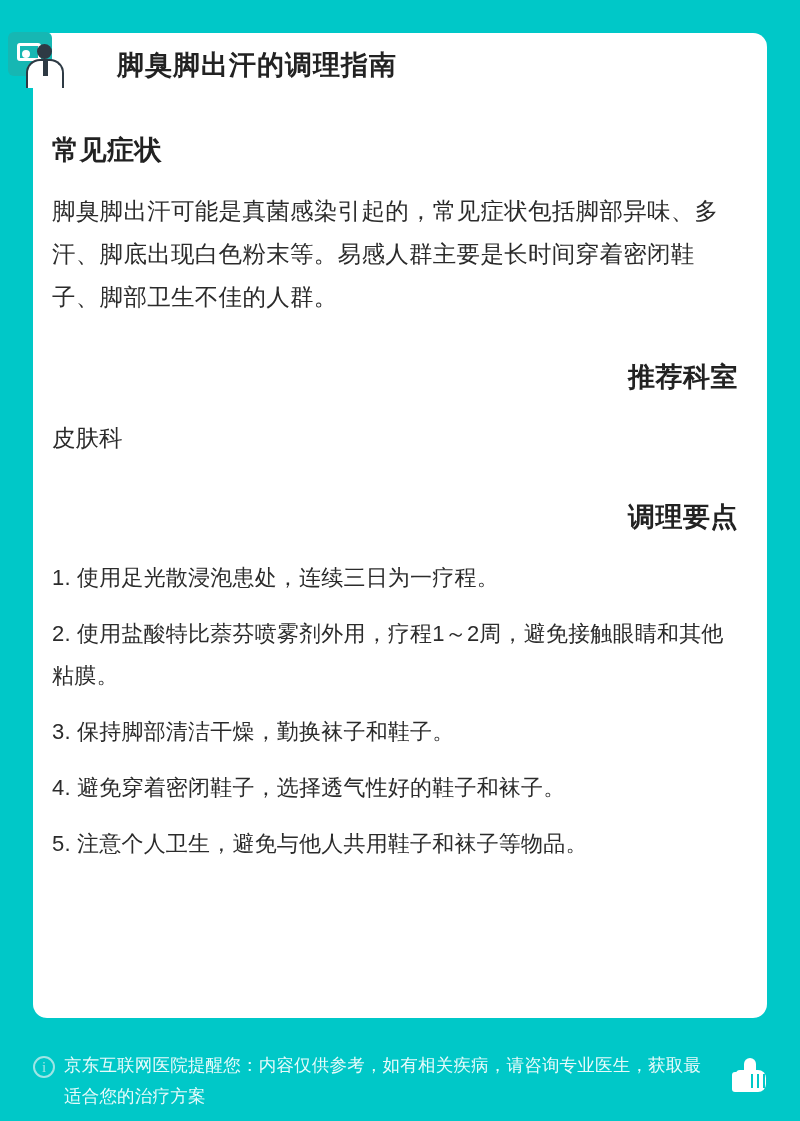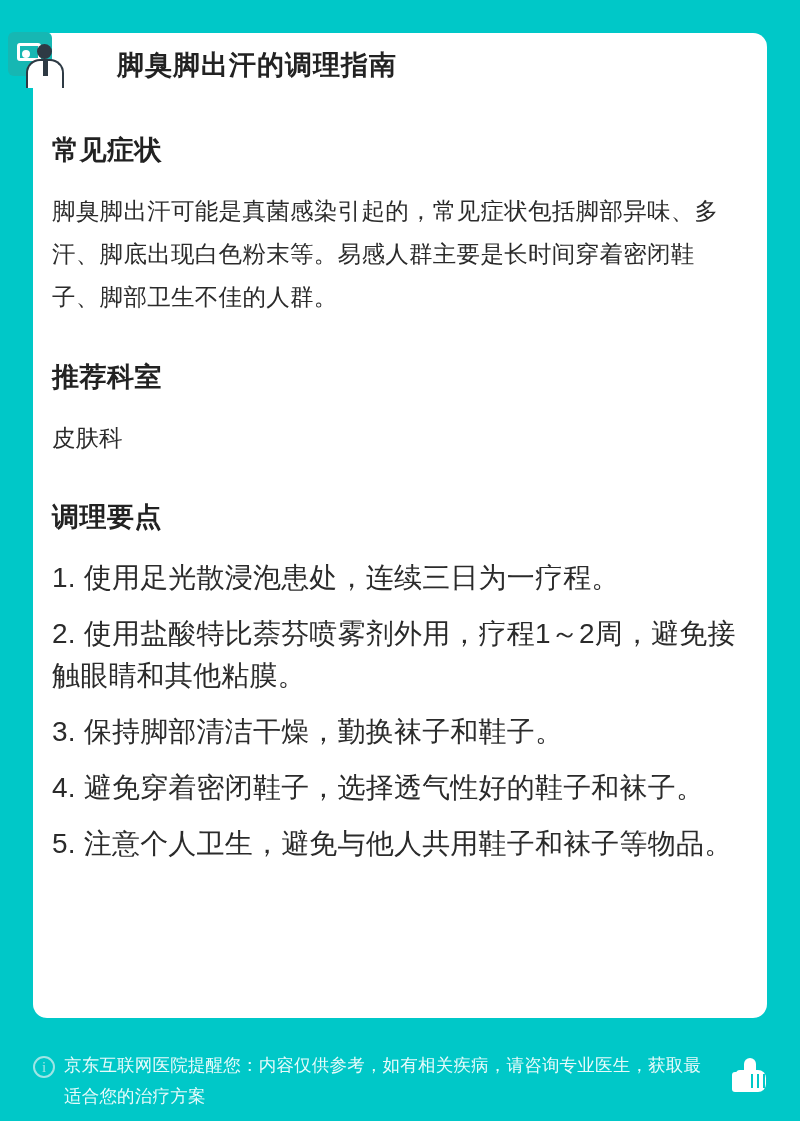--- a/index.html
+++ b/index.html
@@ -121,41 +121,42 @@
   }
   h2.section {
     margin: 12px 0 22px 0;
     font-size: 27px;
     font-weight: bold;
     color: #222222;
     letter-spacing: 0.5px;
   }
   h2.section.spaced {
     margin-top: 40px;
+    text-align: right;
   }
   p.para {
     margin: 0 0 6px 0;
     font-size: 23.5px;
     line-height: 43px;
     color: #2b2b2b;
     letter-spacing: 0.3px;
   }
   p.dept {
     margin: 0 0 10px 0;
     font-size: 23.5px;
     line-height: 42px;
     color: #2b2b2b;
   }
   ol.points {
     margin: 0;
     padding: 0;
     list-style: none;
   }
   ol.points li {
-    font-size: 28px;
+    font-size: 22px;
     line-height: 42px;
     color: #2b2b2b;
     margin-bottom: 14px;
     letter-spacing: 0.2px;
   }
 
   .footer {
     position: absolute;
     left: 0;
     top: 1030px;

